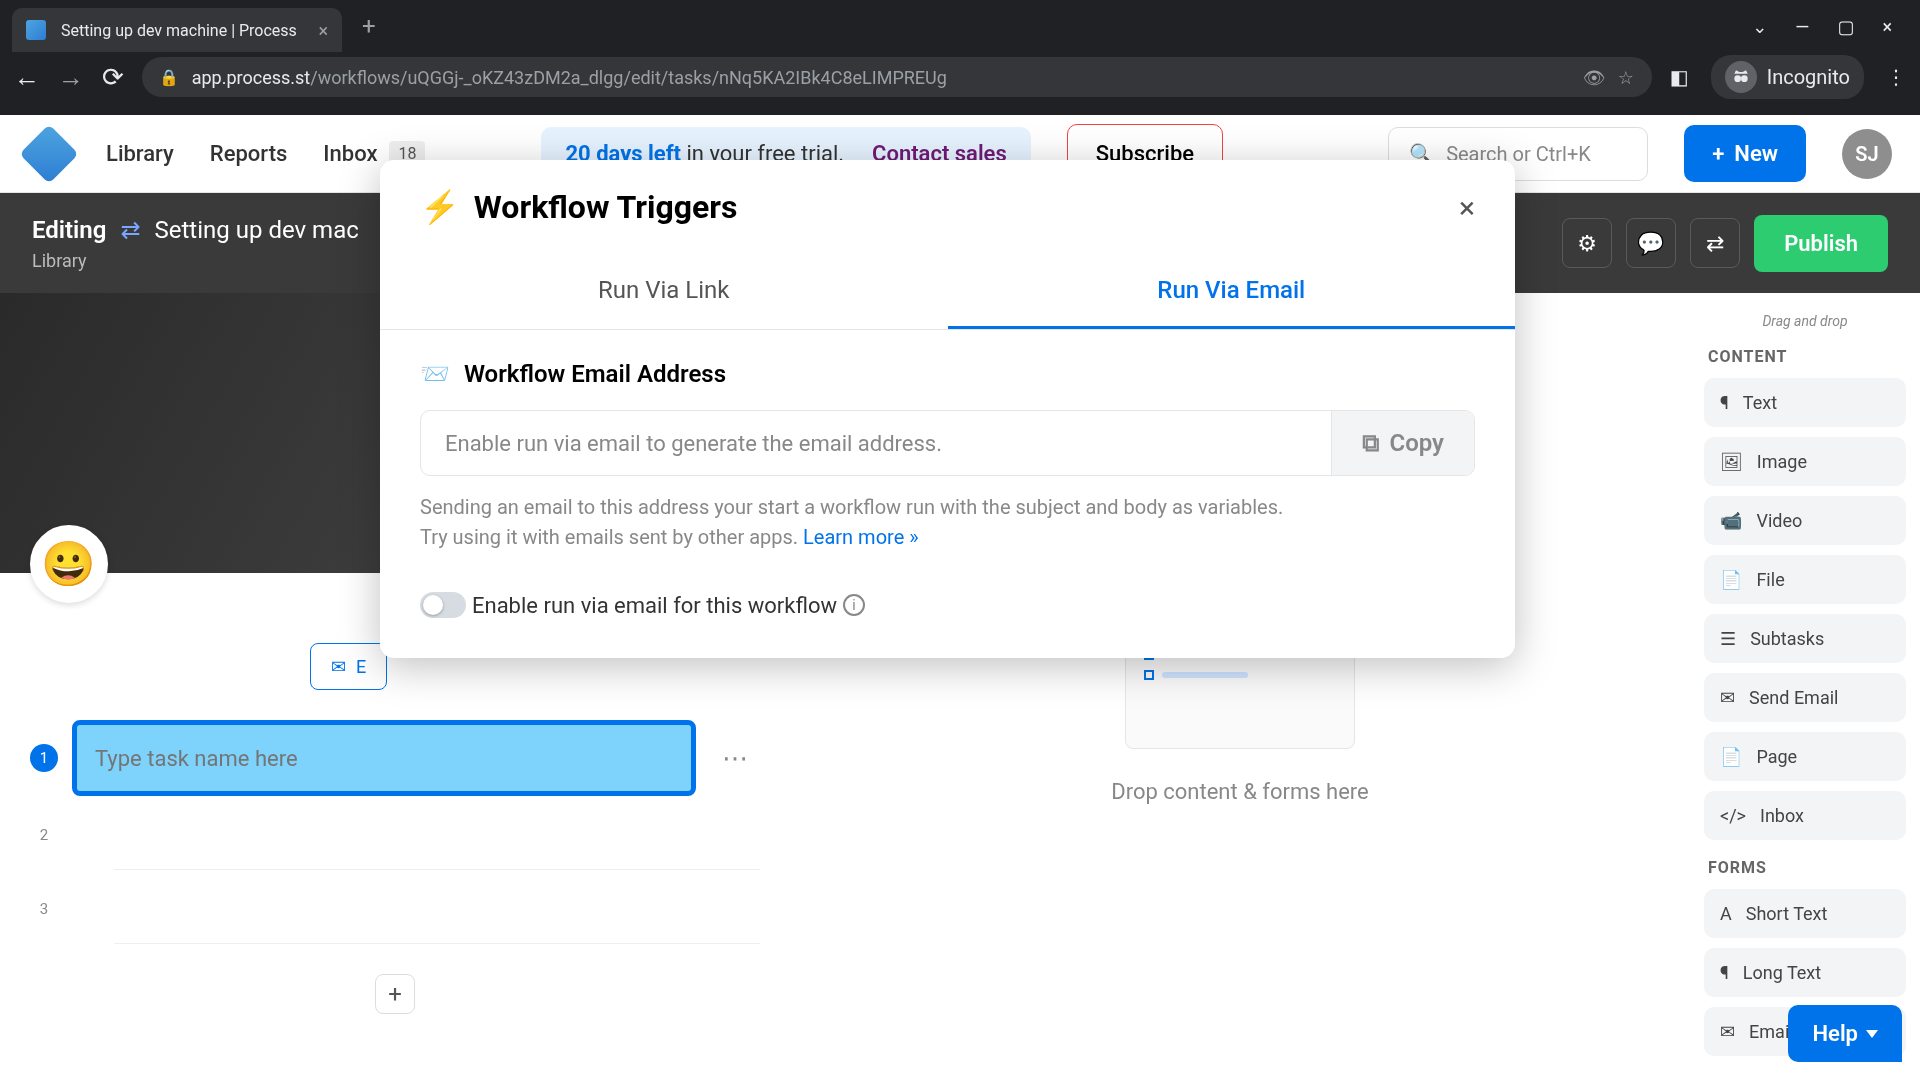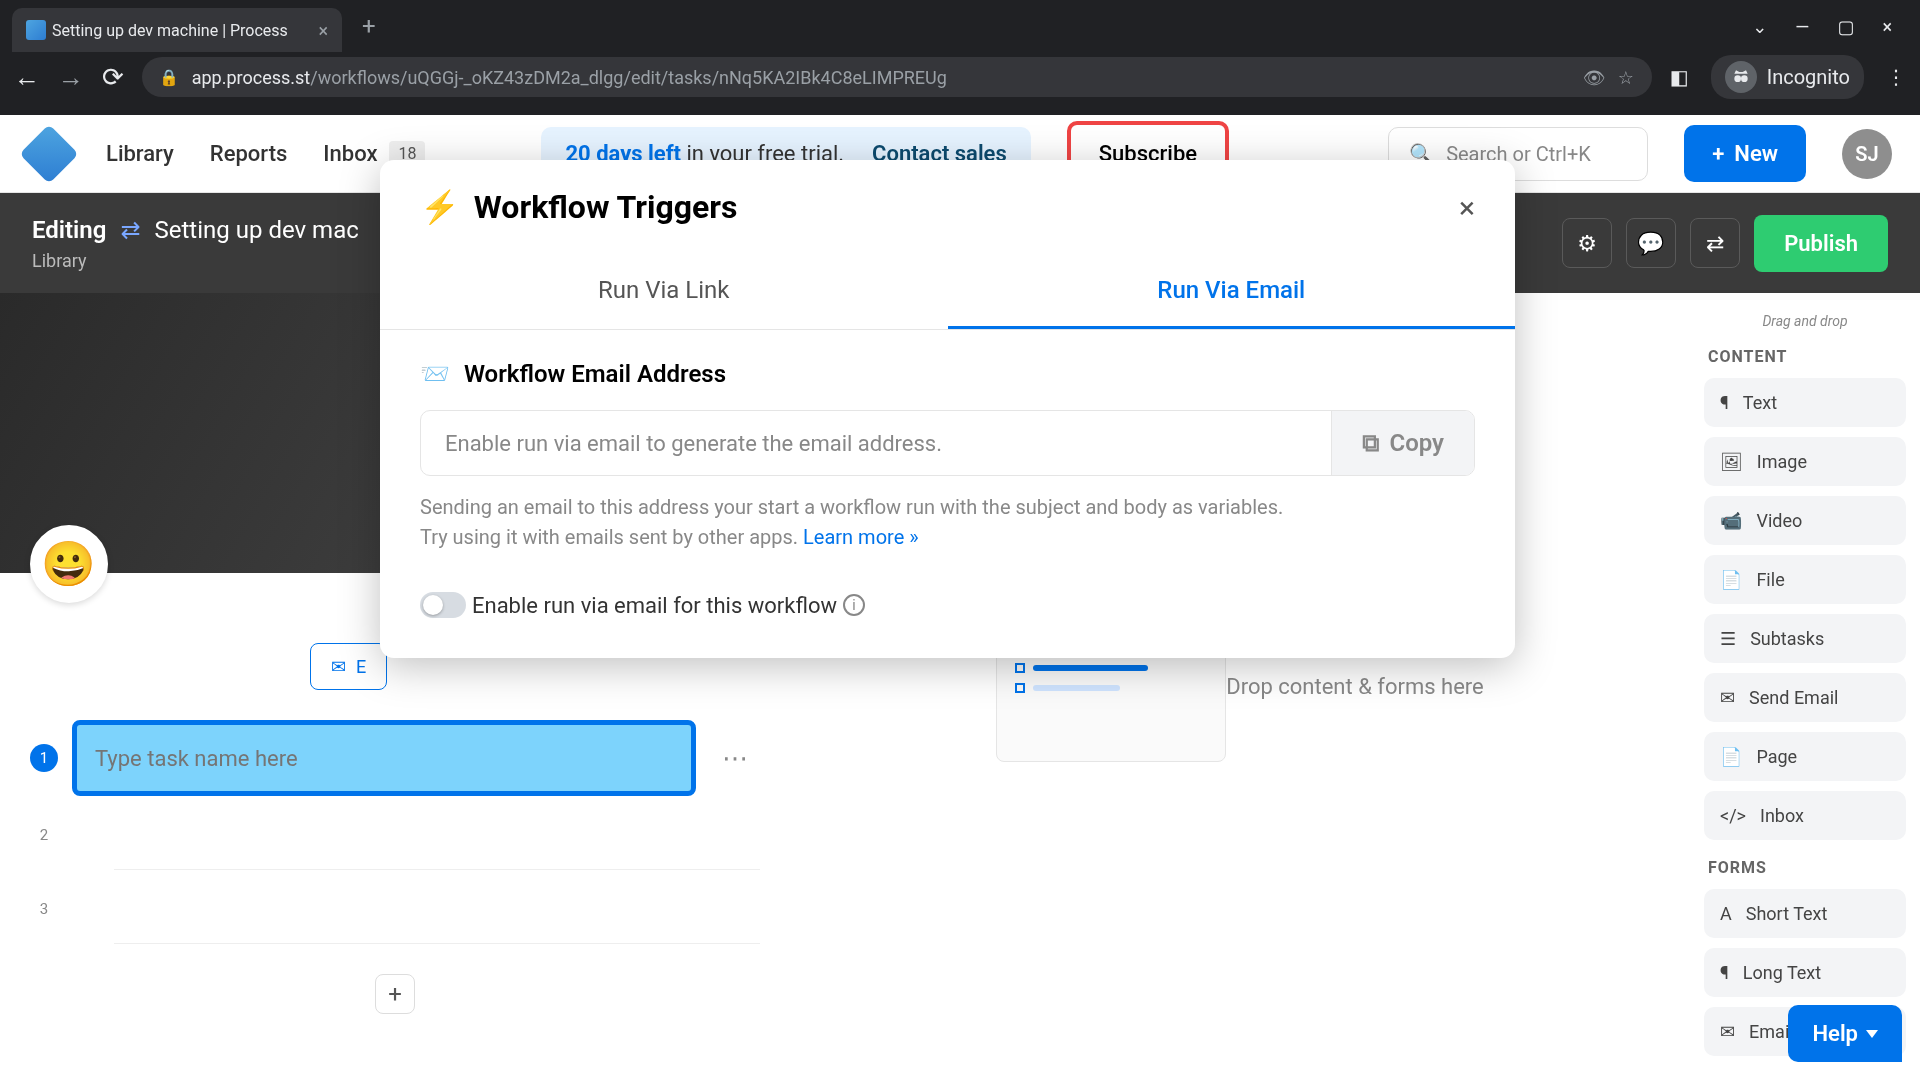--- a/index.html
+++ b/index.html
@@ -1,21 +1,21 @@
 <!DOCTYPE html>
 <html><head>
 <meta charset="utf-8">
 <style>
 * { margin: 0; padding: 0; box-sizing: border-box; font-family: -apple-system, BlinkMacSystemFont, "Segoe UI", Roboto, sans-serif; }
 body { width: 1920px; height: 1080px; background: #fff; overflow: hidden; position: relative; }
 
 
 .browser-chrome { background: #202124; height: 115px; }
 .tab-bar { height: 52px; display: flex; align-items: center; padding: 0 12px; gap: 8px; }
-.tab { background: #35363a; border-radius: 10px 10px 0 0; height: 44px; display: flex; align-items: center; padding: 0 14px; gap: 6px; color: #e8eaed; font-size: 16px; min-width: 330px; margin-top: 8px; }
+.tab { background: #35363a; border-radius: 10px 10px 0 0; height: 44px; display: flex; align-items: center; padding: 0 14px; gap: 15px; color: #e8eaed; font-size: 16px; min-width: 330px; margin-top: 8px; }
 .tab-logo { width: 20px; height: 20px; background: linear-gradient(135deg,#4ea5e0,#2d7dd2); border-radius: 3px; }
 .tab-close { margin-left: auto; color: #9aa0a6; font-size: 18px; cursor: pointer; }
 .new-tab { color: #9aa0a6; font-size: 24px; margin-left: 12px; cursor: pointer; }
 .window-controls { margin-left: auto; display: flex; gap: 28px; color: #e8eaed; font-size: 18px; padding-right: 16px; }
 .window-controls span { cursor: pointer; }
 
 .addr-bar { height: 50px; display: flex; align-items: center; padding: 0 14px; gap: 18px; }
 .nav-arrow { color: #9aa0a6; font-size: 26px; cursor: pointer; }
 .nav-arrow.active { color: #e8eaed; }
 .url-field { flex: 1; background: #35363a; height: 40px; border-radius: 20px; display: flex; align-items: center; padding: 0 18px; gap: 12px; color: #e8eaed; font-size: 18px; }
@@ -27,22 +27,22 @@
 .incognito-badge { display: flex; align-items: center; gap: 10px; background: #35363a; border-radius: 20px; padding: 6px 14px; }
 .incognito-badge .avatar { width: 32px; height: 32px; background: #5f6368; border-radius: 50%; display: flex; align-items: center; justify-content: center; }
 
 
 .top-nav { height: 78px; background: #fff; border-bottom: 1px solid #e5e5e5; display: flex; align-items: center; padding: 0 28px; gap: 36px; }
 .logo { width: 42px; height: 42px; background: linear-gradient(135deg,#4ea5e0,#2d7dd2); border-radius: 6px; transform: rotate(45deg); }
 .nav-link { font-size: 22px; color: #333; font-weight: 500; cursor: pointer; }
 .inbox-badge { background: #eee; color: #555; font-size: 16px; padding: 3px 9px; border-radius: 4px; margin-left: -24px; }
 .trial-banner { background: #e6f3ff; border-radius: 10px; padding: 14px 24px; font-size: 22px; color: #333; display: flex; gap: 28px; margin-left: 80px;}
 .trial-banner .days { color: #0073ea; font-weight: 700; }
-.trial-banner .contact { color: #0c4a6e; font-weight: 600; }
-.subscribe-btn { border: 4px solid #ef4444; background: #fff; border-radius: 10px; padding: 16px 28px; font-size: 22px; cursor: pointer; font-weight:500;}
+.trial-banner .contact { color: #701a75; font-weight: 600; }
+.subscribe-btn { border: 1px solid #ef4444; background: #fff; border-radius: 10px; padding: 16px 28px; font-size: 22px; cursor: pointer; font-weight:500;}
 .search-box { border: 1px solid #ddd; border-radius: 10px; padding: 14px 20px; display: flex; align-items: center; gap: 12px; color: #888; font-size: 20px; width: 260px; margin-left:auto;}
 .new-btn { background: #0073ea; color: #fff; border-radius: 10px; padding: 16px 28px; font-size: 22px; font-weight: 600; display: flex; align-items: center; gap: 10px; cursor: pointer; }
 .user-avatar { width: 50px; height: 50px; background: #8e8e8e; color: #fff; border-radius: 50%; display: flex; align-items: center; justify-content: center; font-size: 20px; font-weight: 600; }
 
 
 .editor-bar { height: 100px; background: #3a3a3a; color: #fff; display: flex; align-items: center; padding: 0 32px; }
 .editor-left { display: flex; flex-direction: column; gap: 6px; }
 .editing-line { display: flex; align-items: flex-start; gap: 14px; font-size: 24px; }
 .editing-label { font-weight: 600; }
 .breadcrumb { font-size: 18px; color: #bbb; }
@@ -58,21 +58,21 @@
 .task-list { padding: 70px 30px 30px 30px; }
 .task-row { display: flex; align-items: center; gap: 14px; margin-bottom: 4px; }
 .task-num { width: 28px; height: 28px; background: #0073ea; color: #fff; border-radius: 50%; display: flex; align-items: center; justify-content: center; font-size: 15px; }
 .task-num.empty { background: transparent; color: #888; }
 .task-input-wrap { flex: 1; border: 5px solid #0073ea; border-radius: 8px; height: 76px; display: flex; align-items: center; padding: 0 18px; background:#7dd3fc;}
 .task-input { border: none; outline: none; font-size: 22px; color: #333; flex: 1; background:transparent;}
 .task-more { width: 50px; font-size: 26px; color: #888; text-align: center; cursor: pointer; }
 .blank-row { height: 70px; border-bottom: 1px solid #eee; margin-left: 42px; }
 .add-task { width: 40px; height: 40px; border: 1px solid #ddd; border-radius: 8px; display: flex; align-items: center; justify-content: center; font-size: 24px; color: #555; margin: 30px auto; cursor: pointer; }
 
-.center-canvas { flex: 1; display: flex; align-items: center; justify-content: center; color: #888; }
+.center-canvas { flex: 1; display: flex; flex-direction: column; align-items: center; justify-content: center; color: #888; }
 .placeholder-img { width: 230px; height: 180px; border: 1px solid #e5e5e5; border-radius: 8px; margin-bottom: 30px; background:#fafafa; padding:18px;}
 .placeholder-lines { display:flex; flex-direction:column; gap:10px;}
 .ph-line { height:6px; background:#0073ea; border-radius:3px; }
 .drop-text { font-size: 22px; color: #888; }
 
 .right-panel { width: 230px; padding: 20px 14px; font-size: 18px; }
 .panel-label { font-size: 14px; color: #888; font-style: italic; text-align: center; margin-bottom: 14px; }
 .panel-heading { font-size: 16px; font-weight: 700; color: #666; letter-spacing: 1px; margin: 18px 0 12px 4px; }
 .widget { background: #f3f4f6; border-radius: 10px; padding: 14px 16px; display: flex; align-items: center; gap: 14px; margin-bottom: 10px; cursor: grab; color: #444; }
 .modal { position: absolute; top: 160px; left: 380px; width: 1135px; background: #fff; border-radius: 14px; box-shadow: 0 8px 40px rgba(0,0,0,.25); padding: 0; z-index: 100; }

